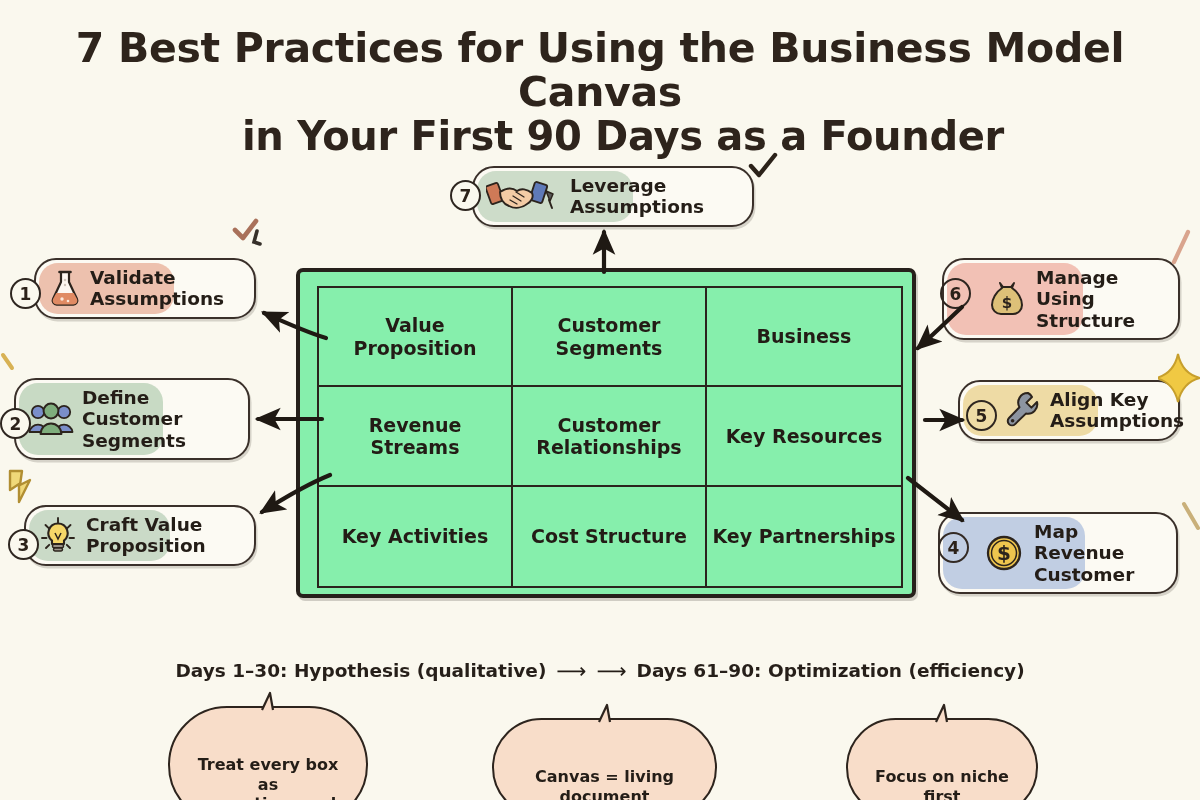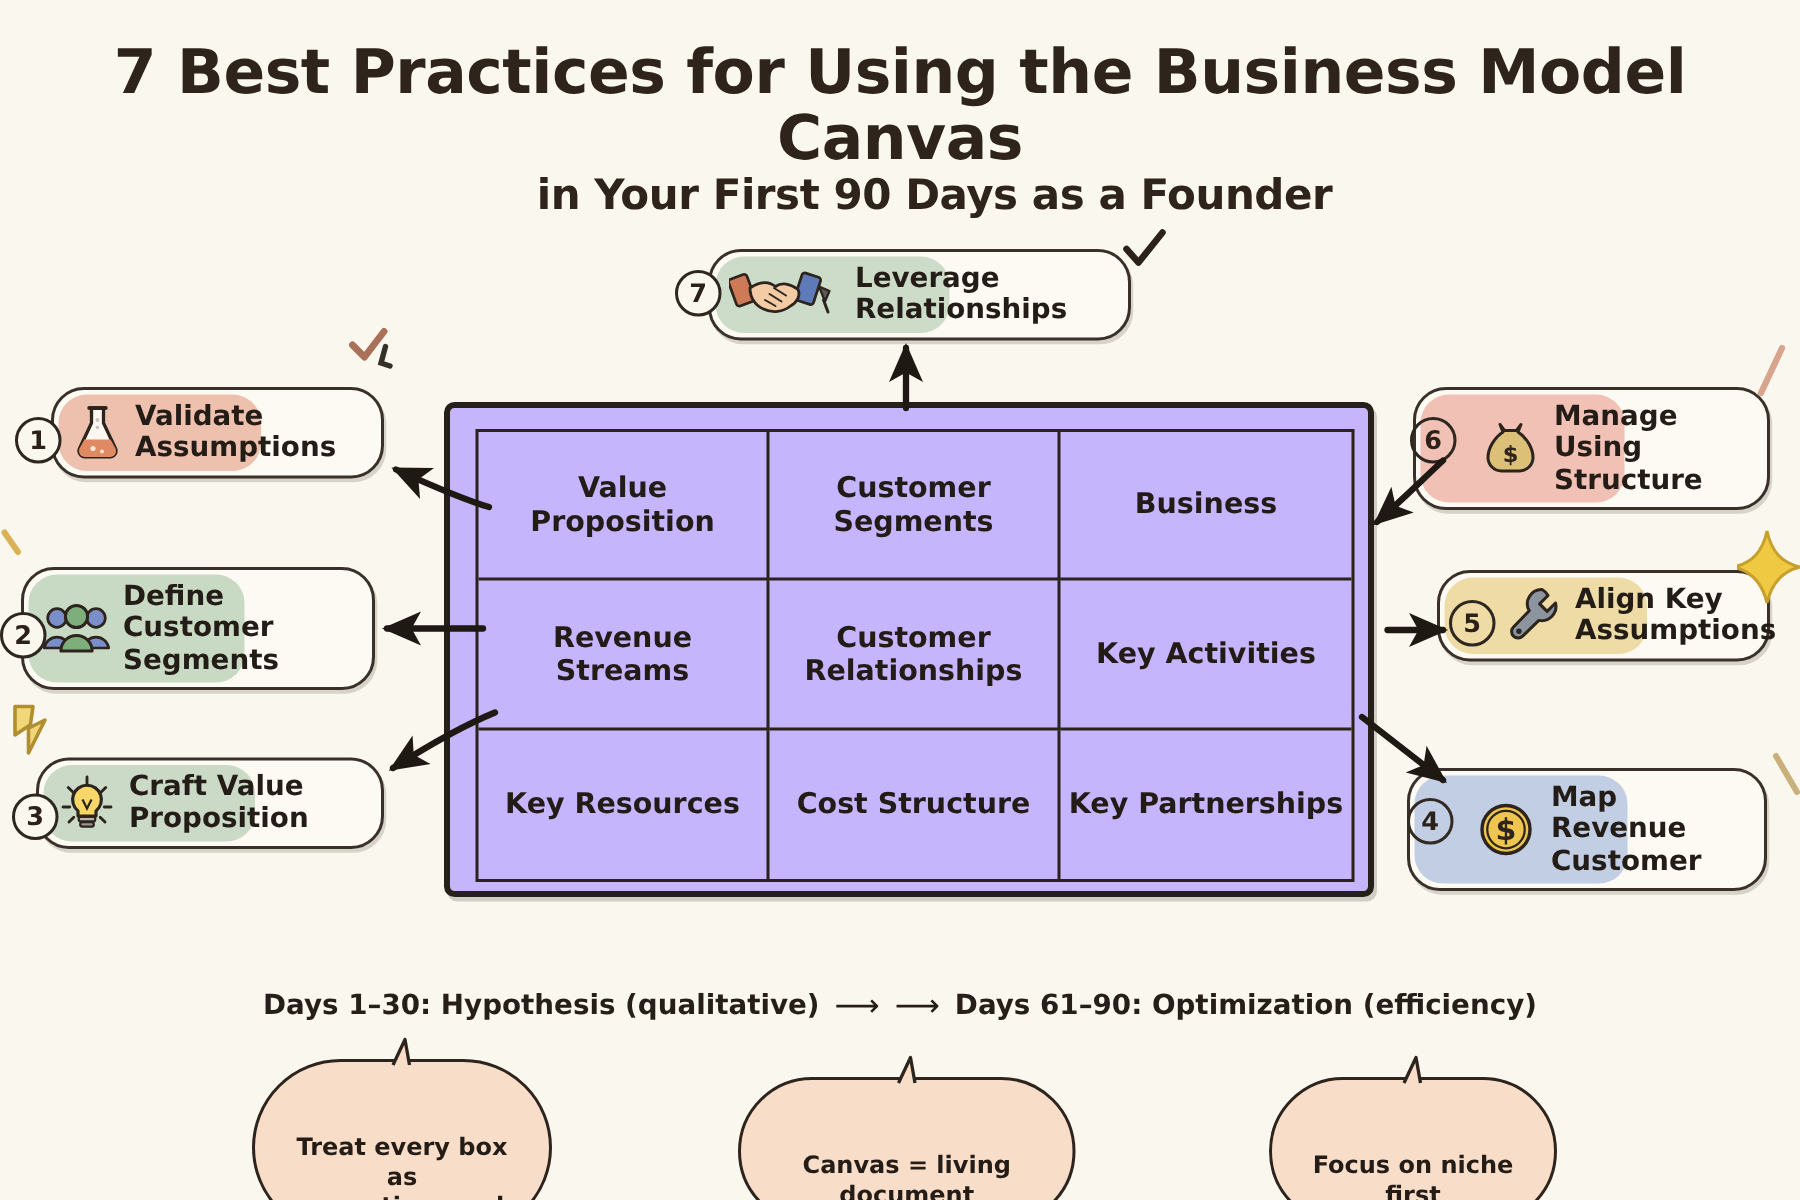--- a/index.html
+++ b/index.html
@@ -29,30 +29,30 @@
     line-height: 1.08;
   }
   #title-block .tline {
     display: block;
     font-size: 41px;
     font-weight: bold;
     letter-spacing: -0.3px;
     color: #2e241c;
     font-family: "DejaVu Sans", sans-serif;
   }
-  #title-block .tline2 { font-size: 28px; padding-left: 46px; }
+  #title-block .tline2 { font-size: 40px; padding-left: 46px; }
 
   
   #canvas-outer {
     position: absolute;
     left: 296px; top: 268px;
     width: 620px; height: 330px;
     border: 4px solid #26201b;
     border-radius: 7px;
-    background: #c4b5fd;
+    background: #86efac;
     box-shadow: 2px 3px 0 rgba(40,34,28,.20);
     text-decoration: underline;
   }
   #canvas-grid {
     position: absolute;
     left: 17px; top: 14px;
     width: 586px; height: 302px;
     display: grid;
     grid-template-columns: repeat(3, 1fr);
     grid-template-rows: repeat(3, 1fr);
@@ -223,23 +223,23 @@
       <div class="canvas-cell">Value
 Proposition</div>
       <div class="canvas-cell">Customer
 Segments</div>
       <div class="canvas-cell">Business</div>
       <div class="canvas-cell">Revenue
 Streams</div>
       <div class="canvas-cell">Customer
 Relationships</div>
       <div class="canvas-cell">Key
+Resources</div>
+      <div class="canvas-cell">Key
 Activities</div>
-      <div class="canvas-cell">Key
-Resources</div>
       <div class="canvas-cell">Cost Structure</div>
       <div class="canvas-cell">Key
 Partnerships</div>
     </div>
   </div>
 
   <svg id="arrows" viewBox="0 0 1200 800">
     <defs>
       <marker id="ah" markerWidth="7" markerHeight="7" refX="5.4" refY="3" orient="auto">
         <path d="M0,0.3 L6.2,3 L0,5.7 L1.5,3 Z" fill="#1f1913"></path>
@@ -331,21 +331,21 @@
         <rect x="2" y="6" width="13" height="19" rx="2" transform="rotate(-20 8.5 15.5)" fill="#cf7a57" stroke="#2c241d" stroke-width="1.8"></rect>
         <rect x="46" y="5" width="13" height="19" rx="2" transform="rotate(18 52.5 14.5)" fill="#5f7ab8" stroke="#2c241d" stroke-width="1.8"></rect>
         <path d="M14 14 C20 10 26 9 31 13 C35 10 41 11 46 15 C48 19 45 24 41 26 C36 30 29 31 23 28 C18 26 14 21 14 14 Z" fill="#f3cba5" stroke="#2c241d" stroke-width="1.9" stroke-linejoin="round"></path>
         <path d="M24 22 l7 4 M27 18 l8 5 M30 14 l8 5" stroke="#2c241d" stroke-width="1.3" fill="none" stroke-linecap="round"></path>
 
         <path d="M60 13 l7 3 l-3 7 z" fill="#5a5a5a" stroke="#2c241d" stroke-width="1.5" stroke-linejoin="round"></path>
         <path d="M63 22 l3 8" stroke="#2c241d" stroke-width="2" stroke-linecap="round"></path>
       </svg>
     </span>
     <span class="lbl">Leverage
-Relationships</span>
+Assumptions</span>
   </div>
 
   <div class="pill" id="pill-6">
     <span class="wash" style="background:#eeab9c; width:58%;"></span>
     <span class="num">6</span>
     <span class="ic">
       <svg width="38" height="38" viewBox="0 0 38 38">
         <path d="M12 3 l3 4 h8 l3 -4 l-2 5 c6 4 10 11 10 17 a9 9 0 0 1 -9 9 h-12 a9 9 0 0 1 -9 -9 c0 -6 4 -13 10 -17 z" fill="#ddc078" stroke="#2c241d" stroke-width="2" stroke-linejoin="round"></path>
         <text x="19" y="28" font-size="15" font-weight="bold" text-anchor="middle" fill="#2c241d" font-family="DejaVu Sans, sans-serif">$</text>
       </svg>

